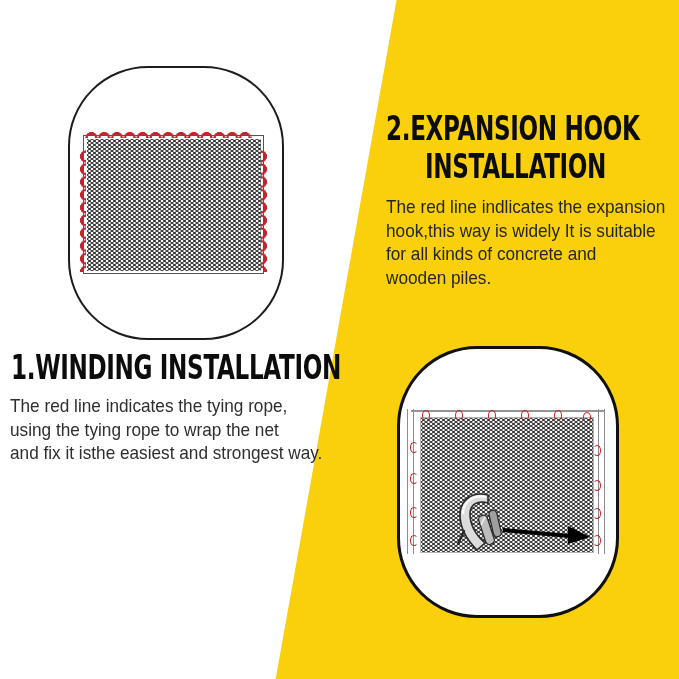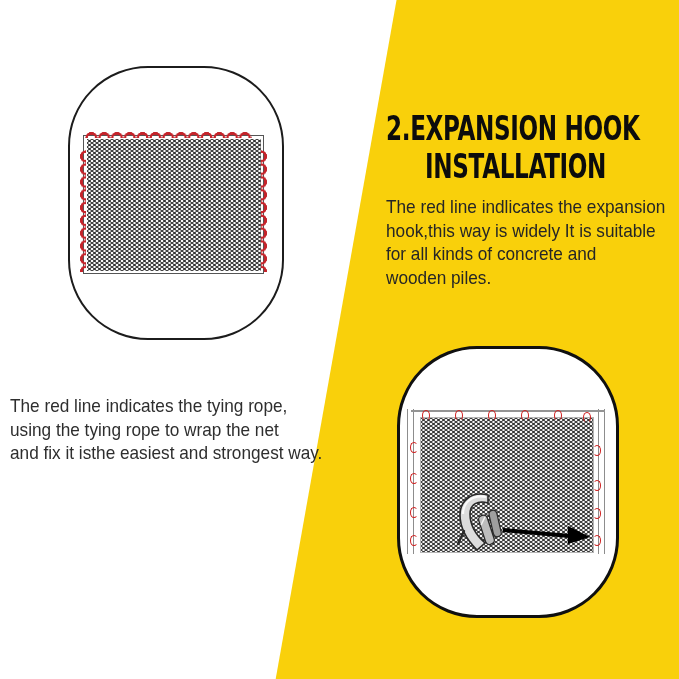--- a/index.html
+++ b/index.html
@@ -92,20 +92,23 @@
 
   <div class="blob left-blob">
     <div class="net-frame">
       <div class="mesh"></div>
     </div>
     <div class="coil top"></div>
     <div class="coil leftside"></div>
     <div class="coil rightside"></div>
   </div>
 
+  <div class="headline" style="left:11px; top:351px;">
+    <span class="squeeze">1.WINDING INSTALLATION</span>
+  </div>
   <div class="bodytext" style="left:10px; top:394px;">
     <div>The red line indicates the tying rope,</div>
     <div>using the tying rope to wrap the net</div>
     <div>and fix it isthe easiest and strongest way.</div>
   </div>
 
   <div class="headline" style="left:386px; top:112px;">
     <span class="squeeze">2.EXPANSION HOOK</span>
   </div>
   <div class="headline" style="left:409px; top:150px;margin-left:16px;">

